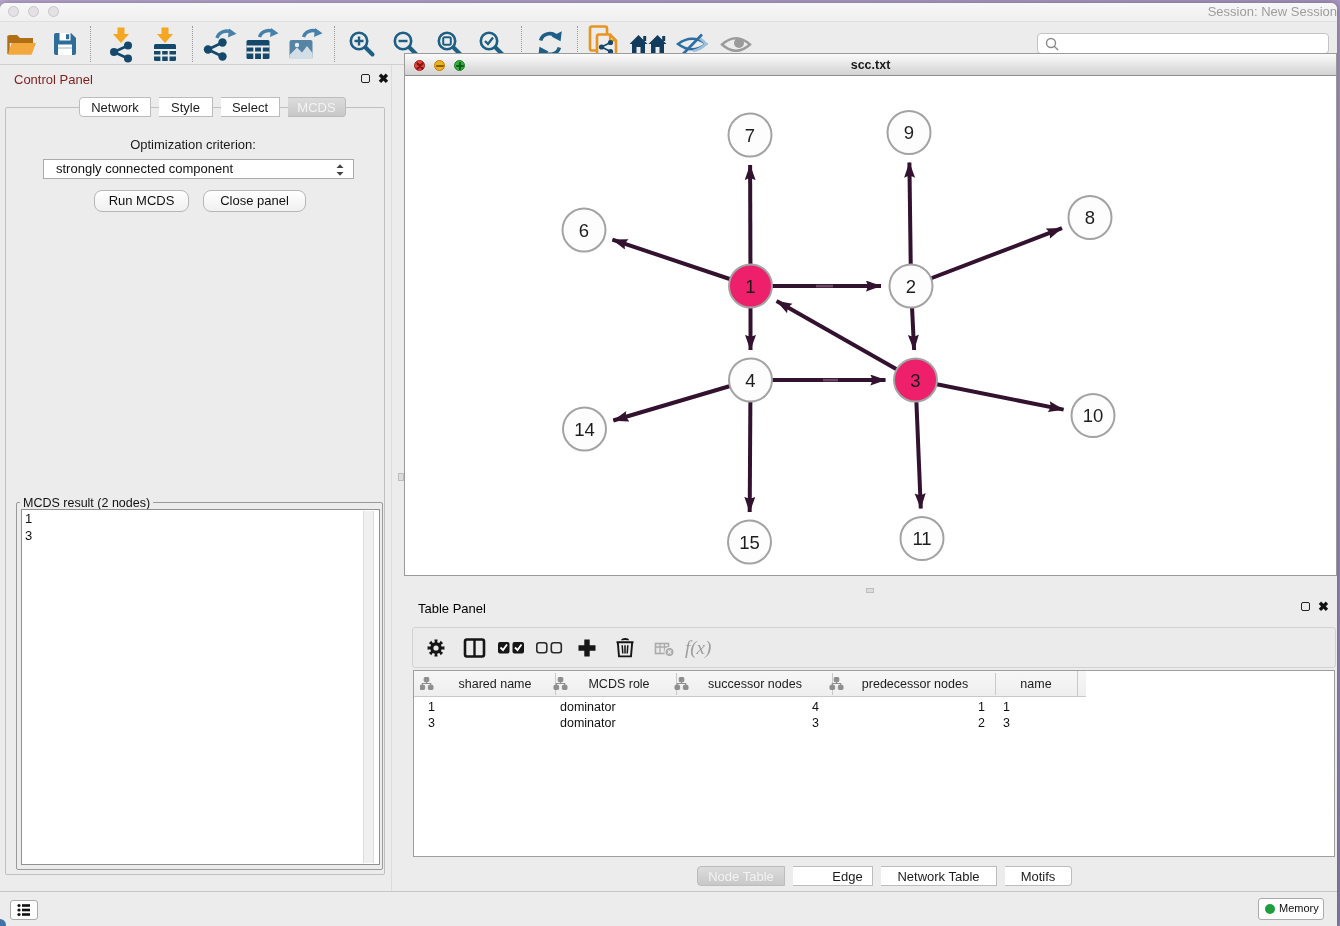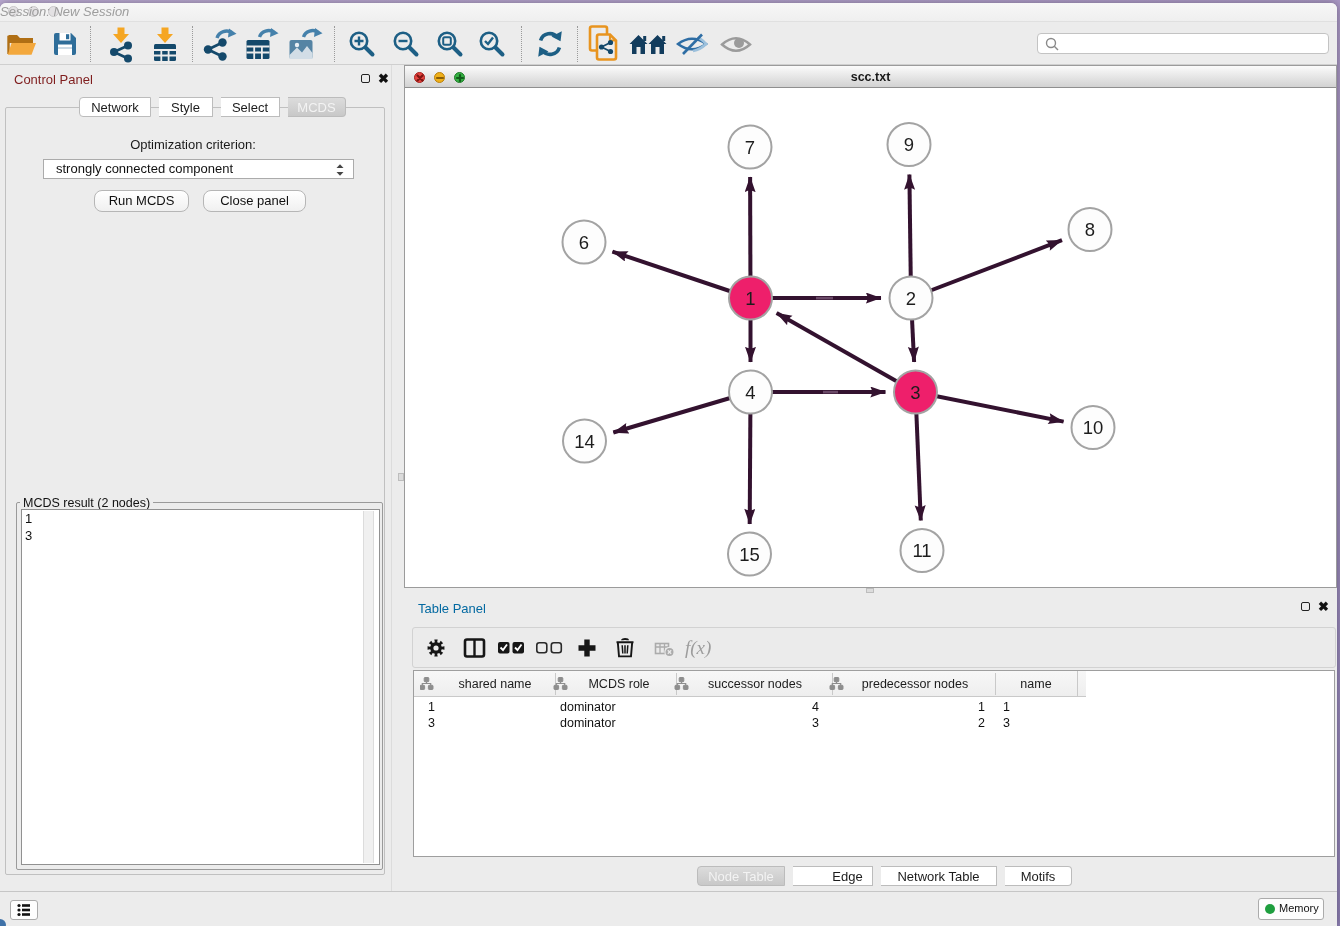--- a/index.html
+++ b/index.html
@@ -4,21 +4,21 @@
 <style>
 * { margin:0; padding:0; box-sizing:border-box; }
 html,body { width:1340px; height:926px; overflow:hidden; }
 body { background: linear-gradient(160deg,#bcabd3 0%, #a795c2 40%, #8d7fb3 100%); font-family:"Liberation Sans",sans-serif; }
 #page { position:relative; width:1340px; height:926px; }
 .abs { position:absolute; }
 #win { position:absolute; left:0; top:3px; width:1337px; height:923px; background:#ececec; border-radius:6px 6px 0 0; box-shadow:0 0 8px rgba(0,0,0,.35); }
 
 #tbar { position:absolute; left:0; top:3px; width:1337px; height:19px; background:linear-gradient(#f7f7f7,#efefef); border-radius:6px 6px 0 0; border-bottom:1px solid #e0e0e0; }
 #tbar .tl { position:absolute; top:3px; width:11px; height:11px; border-radius:50%; background:#e3e1e3; border:1px solid #c9c7c9; }
-#ttitle { position:absolute; top:0; left:0; width:1337px; text-align:left; font-size:13px; color:#9d9d9d; line-height:18px;font-style:italic; }
+#ttitle { position:absolute; top:0; left:0; width:1337px; text-align:right; font-size:13px; color:#9d9d9d; line-height:18px; }
 
 #toolbar { position:absolute; left:0; top:23px; width:1337px; height:42px; background:#ececec; border-bottom:1px solid #cfcfcf; }
 .sep { position:absolute; top:3px; height:36px; width:0; border-left:1px dotted #9a9a9a; }
 .ticon { position:absolute; }
 #searchbox { position:absolute; left:1037px; top:10px; width:292px; height:21px; background:#fff; border:1px solid #c3c3c3; border-radius:4px; }
 
 #cp { position:absolute; left:0; top:65px; width:392px; height:826px; background:#ececec; border-right:1px solid #dcdcdc; }
 #cphead { position:absolute; left:14px; top:7px; font-size:13px; color:#7f1d1d; }
 .floatbox { position:absolute; width:9px; height:9px; border:1.5px solid #222; border-radius:2px; background:transparent; }
 .closex { position:absolute; font-size:13px; font-weight:bold; color:#111; line-height:12px; }
@@ -30,27 +30,27 @@
 .tab.sel { background:linear-gradient(#dcdcdc,#c8c8c8); color:#f3f3f3; }
 #optlabel { position:absolute; left:0; top:72px; width:386px; text-align:center; font-size:13px; color:#1a1a1a; }
 #combo { position:absolute; left:43px; top:94px; width:311px; height:20px; background:#fff; border:1px solid #ababab; border-radius:0; font-size:13px; color:#111; line-height:18px; padding-left:12px; }
 #combo svg { position:absolute; right:6px; top:2px; }
 .btn { position:absolute; top:125px; height:22px; background:linear-gradient(#ffffff,#f0f0f0); border:1px solid #b6b6b6; border-radius:8px; font-size:13px; color:#111; text-align:center; line-height:20px; }
 #fieldset { position:absolute; left:16px; top:437px; width:367px; height:368px; border:1px solid #9a9a9a; border-radius:2px; }
 #legend { position:absolute; left:20px; top:431px; background:#ececec; padding:0 3px; font-size:12.5px; color:#111; }
 #mcdsbox { position:absolute; left:21px; top:444px; width:359px; height:356px; background:#fff; border:1px solid #919191; font-size:13px; color:#111; }
 #mcdsbox .sb { position:absolute; right:5px; top:1px; bottom:1px; width:11px; background:#f0f0f0; border-left:1px solid #dcdcdc; border-right:1px solid #dcdcdc; }
 
-#net { position:absolute; left:404px; top:65px; width:933px; height:523px; border:1px solid #9b9b9b; background:#fff; }
+#net { position:absolute; left:404px; top:53px; width:933px; height:523px; border:1px solid #9b9b9b; background:#fff; }
 #nettb { position:absolute; left:0; top:0; width:931px; height:22px; background:linear-gradient(#fbfbfb,#d2d2d2); border-bottom:1px solid #8f8f8f; }
 #nettitle { position:absolute; left:0; top:0; width:931px; text-align:center; font-size:12.5px; font-weight:bold; color:#1a1a1a; line-height:22px; }
 .jtl { position:absolute; top:6px; width:11px; height:11px; border-radius:50%; }
 
 #tpanel { position:absolute; left:405px; top:593px; width:932px; height:298px; background:#ececec; }
-#tphead { position:absolute; left:13px; top:8px; font-size:13px; color:#0369a1; }
+#tphead { position:absolute; left:13px; top:8px; font-size:13px; color:#000000; }
 #tptoolbar { position:absolute; left:7px; top:34px; width:924px; height:41px; border:1px solid #d2d2d2; border-radius:3px; background:#ebebeb; }
 #ttable { position:absolute; left:8px; top:77px; width:922px; height:187px; background:#fff; border:1px solid #9e9e9e; }
 #thead { position:absolute; left:0; top:0; width:672px; height:26px; background:linear-gradient(#f7f7f7,#eeeeee); border-bottom:1px solid #c9c9c9; }
 .hsep { position:absolute; top:2px; height:22px; width:0; border-left:1px solid #c9c9c9; }
 .htext { position:absolute; top:0; font-size:12.5px; color:#1c1c1c; line-height:26px; text-align:center; }
 .cell { position:absolute; font-size:12.5px; color:#111; }
 
 #statusbar { position:absolute; left:0; top:891px; width:1337px; height:35px; background:#ececec; border-top:1px solid #c6c6c6; }
 #listbtn { position:absolute; left:10px; top:8px; width:28px; height:20px; background:#fdfdfd; border:1px solid #ababab; border-radius:3px; }
 #membtn { position:absolute; left:1258px; top:6px; width:66px; height:22px; background:#fdfdfd; border:1px solid #ababab; border-radius:3px; font-size:11px; color:#111; line-height:19px; text-align:left; padding-left:20px; }

